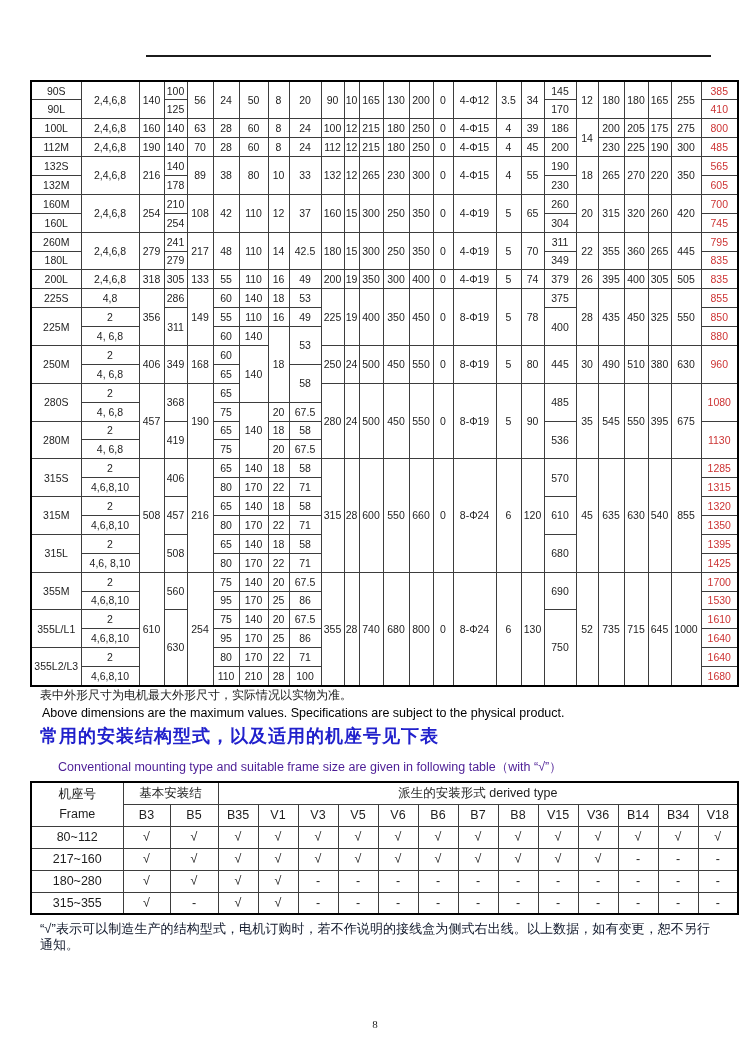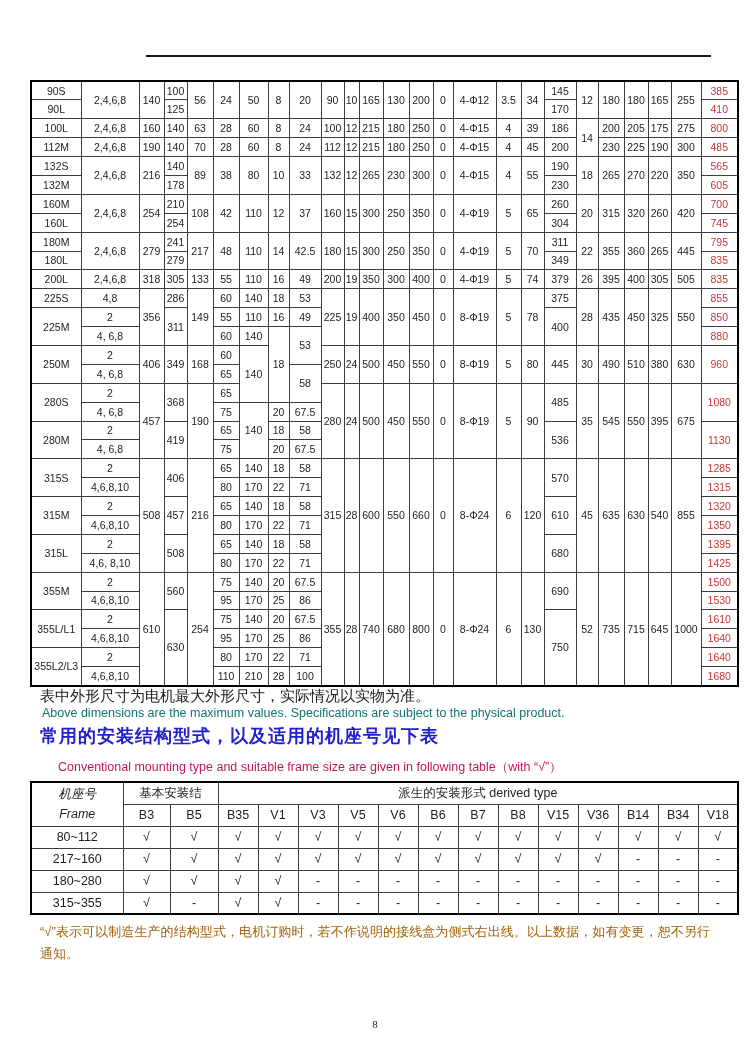--- a/index.html
+++ b/index.html
@@ -16,37 +16,37 @@
     position:absolute; left:30px; top:80px; width:707px;
     font-size:10.5px; border:2px solid #000;
   }
   .dim-table tr { height:18.9px; }
   .dim-table td {
     border:1px solid #3d3d3d; text-align:center; vertical-align:middle;
     padding:0; overflow:hidden; white-space:nowrap;
   }
   .dim-table td.red { color:#cc3333; }
 
-  .note-cn { position:absolute; left:40px; top:687px; font-size:15px; color:#222; }
-  .note-en { position:absolute; left:42px; top:706px; font-size:12.5px; color:#0f766e; }
+  .note-cn { position:absolute; left:40px; top:687px; font-size:12px; color:#222; }
+  .note-en { position:absolute; left:42px; top:706px; font-size:12.5px; color:#000000; }
   .heading  { position:absolute; left:40px; top:724px; font-size:18px; font-weight:bold; color:#2121cc; letter-spacing:1px; }
-  .intro    { position:absolute; left:58px; top:759px; font-size:12.5px; color:#be185d; }
+  .intro    { position:absolute; left:58px; top:759px; font-size:12.5px; color:#4c1d95; }
 
   .mnt-table {
     position:absolute; left:30px; top:781px; width:707px;
     font-size:12.5px; border:2px solid #000;
   }
   .mnt-table tr { height:22px; }
   .mnt-table td {
     border:1px solid #3d3d3d; text-align:center; vertical-align:middle;
     padding:0; overflow:hidden; white-space:nowrap;
   }
-  .mnt-table .frame-head div { line-height:20px;font-style:italic; }
-
-  .footnotes { position:absolute; left:40px; top:921px; width:670px; font-size:13px; line-height:22px; text-align:justify; color:#a16207; }
+  .mnt-table .frame-head div { line-height:20px; }
+
+  .footnotes { position:absolute; left:40px; top:921px; width:670px; font-size:13px; line-height:16px; text-align:justify; color:#0f172a; }
   .footnotes p { margin:0; }
   .page-num { position:absolute; left:0; right:0; top:1018px; text-align:center; font-size:11px; font-family:"Liberation Serif", serif; color:#222; }
 </style>
 </head>
 <body>
 
 <div class="page">
 
   <div class="top-rule"></div>
 
@@ -225,21 +225,21 @@
           <td rowspan="2">420</td>
           <td class="red">700</td>
         </tr>
         <tr>
           <td>160L</td>
           <td>254</td>
           <td>304</td>
           <td class="red">745</td>
         </tr>
         <tr>
-          <td>180M</td>
+          <td>260M</td>
           <td rowspan="2">2,4,6,8</td>
           <td rowspan="2">279</td>
           <td>241</td>
           <td rowspan="2">217</td>
           <td rowspan="2">48</td>
           <td rowspan="2">110</td>
           <td rowspan="2">14</td>
           <td rowspan="2">42.5</td>
           <td rowspan="2">180</td>
           <td rowspan="2">15</td>
@@ -505,21 +505,21 @@
           <td rowspan="6">0</td>
           <td rowspan="6">8-Φ24</td>
           <td rowspan="6">6</td>
           <td rowspan="6">130</td>
           <td rowspan="2">690</td>
           <td rowspan="6">52</td>
           <td rowspan="6">735</td>
           <td rowspan="6">715</td>
           <td rowspan="6">645</td>
           <td rowspan="6">1000</td>
-          <td class="red">1500</td>
+          <td class="red">1700</td>
         </tr>
         <tr>
           <td>4,6,8,10</td>
           <td>95</td>
           <td>170</td>
           <td>25</td>
           <td>86</td>
           <td class="red">1530</td>
         </tr>
         <tr>

